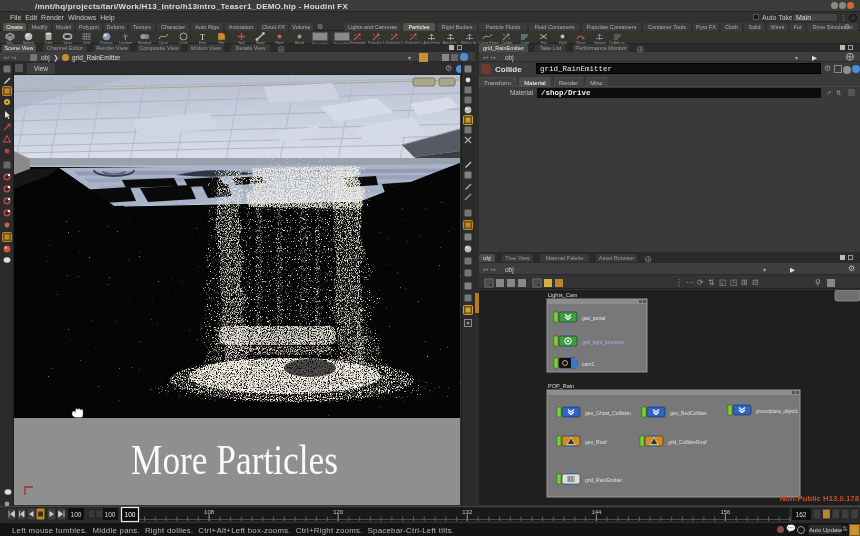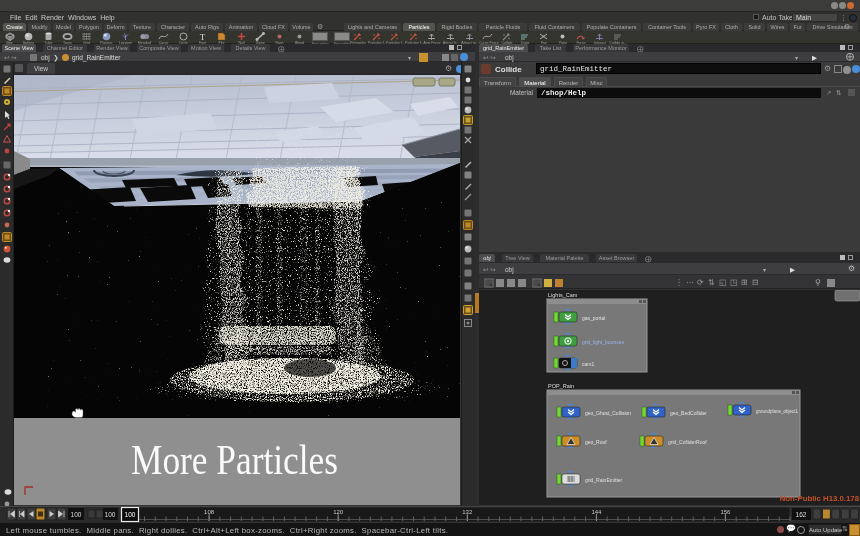--- a/index.html
+++ b/index.html
@@ -1,20 +1,21 @@
 <!DOCTYPE html>
 <html><head><meta charset="utf-8"><style>
 *{margin:0;padding:0;box-sizing:border-box;}
 body{font-family:"Liberation Sans",sans-serif;background:#333;width:860px;height:536px;overflow:hidden;}
 #root{position:absolute;top:0;left:0;width:860px;height:536px;background:#333331;}
 .abs{position:absolute;}
 .tx{white-space:nowrap;}
 </style></head><body>
 <div id="root">
 <div class="abs" style="left:0;top:0;width:860px;height:12px;background:#3c3c3a;border-bottom:1px solid #262624;"></div>
+<div class="abs tx" style="left:35px;top:1.5px;font-size:8px;letter-spacing:0.2px;font-weight:bold;color:#dcdcda;">/mnt/hq/projects/tari/Work/H13_Intro/h13intro_Teaser1_DEMO.hip - Houdini FX</div>
 <div class="abs" style="left:831px;top:2px;width:7px;height:7px;border-radius:50%;background:#8a8a86;"></div>
 <div class="abs" style="left:839px;top:2px;width:7px;height:7px;border-radius:50%;background:#8a8a86;"></div>
 <div class="abs" style="left:847px;top:2px;width:7px;height:7px;border-radius:50%;background:#d06830;"></div>
 <div class="abs" style="left:0;top:12px;width:860px;height:10px;background:#31312f;"></div>
 <div class="abs tx" style="left:10px;top:13.5px;font-size:7px;color:#c8c8c6;">File&nbsp;&nbsp;Edit&nbsp;&nbsp;Render&nbsp;&nbsp;Windows&nbsp;&nbsp;Help</div>
 <div class="abs" style="left:753px;top:14px;width:6px;height:6px;background:#1a1a1a;border:1px solid #555;"></div>
 <div class="abs tx" style="left:762px;top:13.5px;font-size:7px;color:#c4c4c2;">Auto Takes</div>
 <div class="abs" style="left:792px;top:12.5px;width:46px;height:9px;background:#454543;border:1px solid #2a2a2a;border-radius:1px;"></div>
 <div class="abs tx" style="left:796px;top:14px;font-size:7px;color:#d8d8d6;">Main</div>
 <div class="abs tx" style="left:840px;top:13.5px;font-size:7px;color:#999;">⋮</div>
@@ -507,21 +508,21 @@
 <div class="abs" style="left:843px;top:65.5px;width:8px;height:8px;border-radius:50%;background:#909090;"></div>
 <div class="abs" style="left:852px;top:65px;width:8px;height:8px;border-radius:50%;background:#4a90d9;"></div>
 <div class="abs" style="left:479px;top:76px;width:381px;height:11px;background:#3a3a3a;border-bottom:1px solid #4a4a4a;"></div>
 <div class="abs tx" style="left:479px;top:77px;width:37px;height:10px;background:#424242;border:1px solid #4c4c4c;border-bottom:none;border-radius:2px 2px 0 0;font-size:6px;color:#b8b8b8;text-align:center;line-height:10px;">Transform</div>
 <div class="abs tx" style="left:519px;top:77px;width:32px;height:10px;background:#4e4e4e;border:1px solid #4c4c4c;border-bottom:none;border-radius:2px 2px 0 0;font-size:6px;color:#fff;text-align:center;line-height:10px;">Material</div>
 <div class="abs tx" style="left:554px;top:77px;width:29px;height:10px;background:#424242;border:1px solid #4c4c4c;border-bottom:none;border-radius:2px 2px 0 0;font-size:6px;color:#b8b8b8;text-align:center;line-height:10px;">Render</div>
 <div class="abs tx" style="left:586px;top:77px;width:21px;height:10px;background:#424242;border:1px solid #4c4c4c;border-bottom:none;border-radius:2px 2px 0 0;font-size:6px;color:#b8b8b8;text-align:center;line-height:10px;">Misc</div>
 <div class="abs" style="left:479px;top:87px;width:381px;height:165px;background:#3a3a3a;"></div>
 <div class="abs tx" style="left:493px;top:89px;width:40px;height:9px;font-size:6.5px;color:#c0c0c0;text-align:right;">Material</div>
 <div class="abs" style="left:537px;top:88px;width:284px;height:10px;background:#0c0c0c;"></div>
-<div class="abs tx" style="left:541px;top:89px;font-size:7.5px;font-weight:bold;color:#efefef;font-family:'Liberation Mono',monospace;">/shop/Help</div>
+<div class="abs tx" style="left:541px;top:89px;font-size:7.5px;font-weight:bold;color:#efefef;font-family:'Liberation Mono',monospace;">/shop/Drive</div>
 <div class="abs tx" style="left:826px;top:89px;font-size:6.5px;color:#999;">↗</div>
 <div class="abs tx" style="left:836px;top:89px;font-size:6.5px;color:#999;">⇅</div>
 <div class="abs" style="left:848px;top:89px;width:7px;height:7px;background:#555;"></div>
 <div class="abs" style="left:479px;top:252px;width:381px;height:2px;background:#2a2a2a;"></div>
 <div class="abs" style="left:479px;top:254px;width:381px;height:9px;background:#2a2a2c;"></div>
 <div class="abs tx" style="left:479px;top:254px;width:16px;height:8px;background:#4c4c4e;font-size:5.5px;font-style:italic;color:#ececec;text-align:center;line-height:8.5px;border-radius:2px 2px 0 0;">obj</div>
 <div class="abs tx" style="left:502px;top:254px;width:31px;height:8px;background:#38383a;font-size:5.5px;color:#9c9c9c;text-align:center;line-height:8.5px;border-radius:2px 2px 0 0;">Tree View</div>
 <div class="abs tx" style="left:540px;top:254px;width:49px;height:8px;background:#38383a;font-size:5.5px;color:#9c9c9c;text-align:center;line-height:8.5px;border-radius:2px 2px 0 0;">Material Palette</div>
 <div class="abs tx" style="left:596px;top:254px;width:41px;height:8px;background:#38383a;font-size:5.5px;color:#9c9c9c;text-align:center;line-height:8.5px;border-radius:2px 2px 0 0;">Asset Browser</div>
 <div class="abs tx" style="left:645px;top:254.5px;font-size:6.5px;color:#888;">⨁</div>
@@ -739,19 +740,19 @@
 <text x="130" y="10.5" font-size="6.5" fill="#fff" text-anchor="middle">100</text>
 <rect x="792" y="2" width="19" height="12" fill="#101010"></rect>
       <text x="801" y="10.5" font-size="6.5" fill="#ddd" text-anchor="middle">162</text>
 <rect x="813" y="3" width="8" height="10" rx="1" fill="#3e3e3e" stroke="#222"></rect>
 <rect x="822.4" y="3" width="8" height="10" rx="1" fill="#b8862c" stroke="#222"></rect>
 <rect x="831.8" y="3" width="8" height="10" rx="1" fill="#3e3e3e" stroke="#222"></rect>
 <rect x="841.1999999999999" y="3" width="8" height="10" rx="1" fill="#3e3e3e" stroke="#222"></rect>
 <rect x="850.5999999999999" y="3" width="8" height="10" rx="1" fill="#3e3e3e" stroke="#222"></rect>
 </svg>
 <div class="abs" style="left:0;top:523px;width:860px;height:13px;background:#141414;"></div>
-<div class="abs tx" style="left:6px;top:526px;font-size:7.8px;letter-spacing:0.28px;color:#b8b8b8;">Left mouse tumbles.&nbsp; Middle pans.&nbsp; Right dollies.&nbsp; Ctrl+Alt+Left box-zooms.&nbsp; Ctrl+Right zooms.&nbsp; Spacebar-Ctrl-Left tilts.</div>
+<div class="abs tx" style="left:12px;top:526px;font-size:7.8px;letter-spacing:0.28px;color:#b8b8b8;">Left mouse tumbles.&nbsp; Middle pans.&nbsp; Right dollies.&nbsp; Ctrl+Alt+Left box-zooms.&nbsp; Ctrl+Right zooms.&nbsp; Spacebar-Ctrl-Left tilts.</div>
 <div class="abs" style="left:777px;top:526px;width:7px;height:7px;border-radius:50%;background:#8a4a4a;"></div>
 <div class="abs tx" style="left:786px;top:524px;font-size:8px;color:#ddd;">💬</div>
 <div class="abs" style="left:797px;top:526px;width:8px;height:8px;border-radius:50%;border:1px solid #999;"></div>
 <div class="abs tx" style="left:808px;top:524px;width:34px;height:11px;background:#2e2e2e;border:1px solid #1a1a1a;font-size:6px;color:#ccc;text-align:center;line-height:10px;">Auto Update</div>
 <div class="abs tx" style="left:842px;top:525px;font-size:7px;color:#999;">⇅</div>
 <div class="abs" style="left:849px;top:524px;width:11px;height:12px;background:#c89030;border:1px solid #8a5a10;"></div>
 </div>
 </body></html>

